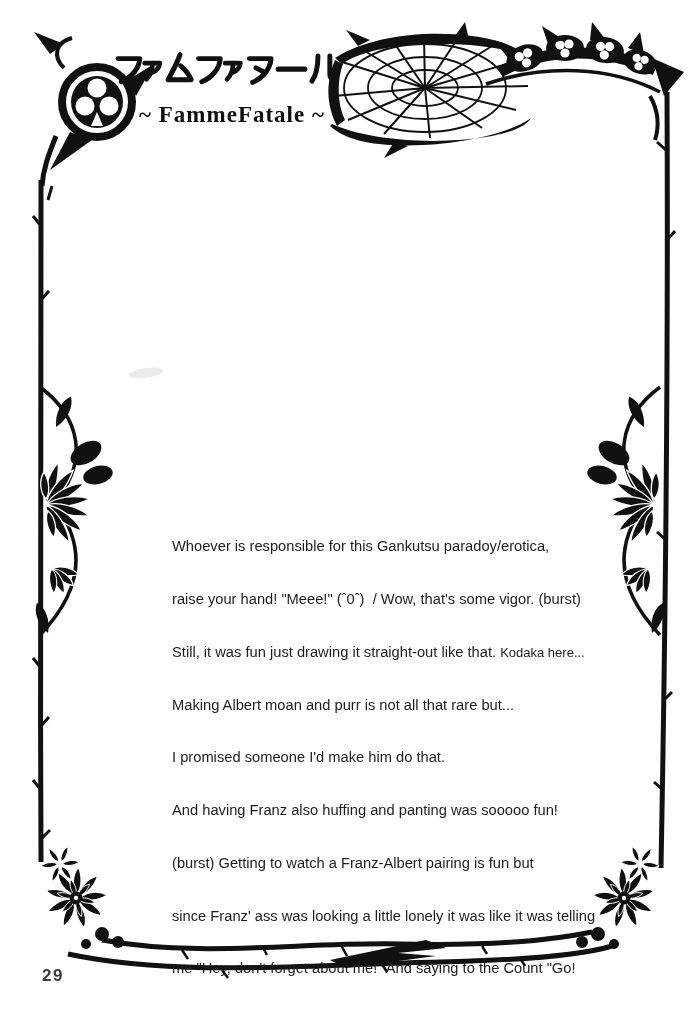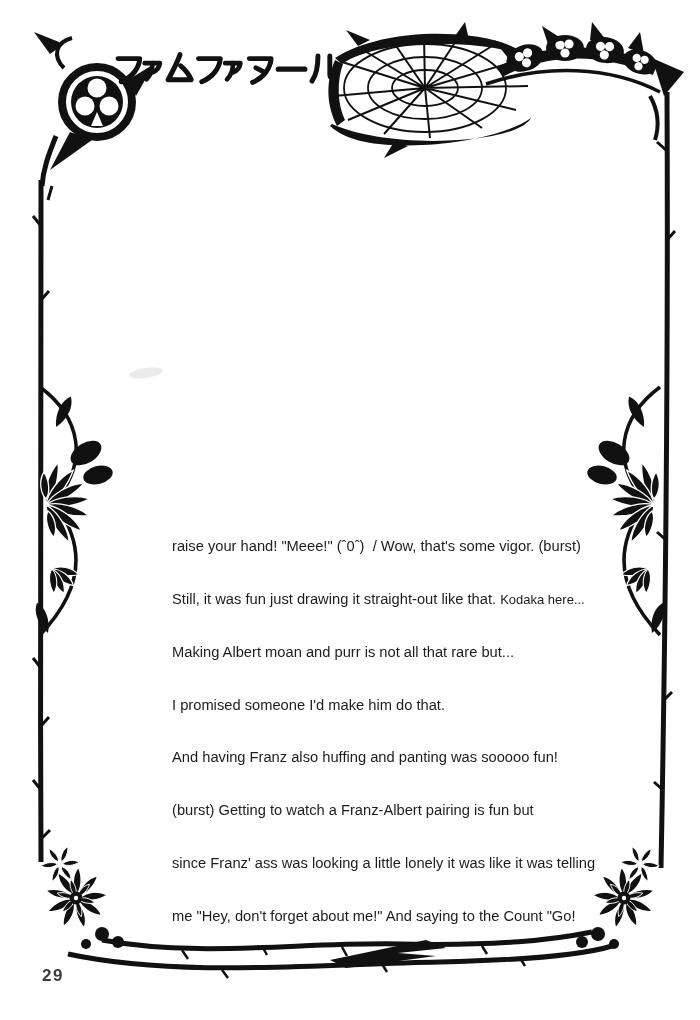--- a/index.html
+++ b/index.html
@@ -217,22 +217,24 @@
     </g>
 
     <g stroke="#111" fill="none">
       <path d="M102,940 C200,958 300,942 400,944 C500,946 552,940 592,932" stroke-width="5"></path>
       <path d="M68,954 C180,978 320,964 440,962 C530,960 586,954 612,946" stroke-width="5"></path>
       <path d="M330,960 L426,940 L446,948 L398,953 L436,956 L346,968 Z" fill="#111" stroke="none"></path>
       <path d="M182,950 l6,9 M262,946 l5,9 M342,947 l5,9 M482,946 l5,8 M222,970 l6,8 M382,964 l5,8 M520,958 l5,8" stroke-width="2.5"></path>
     </g>
   </svg>
 
+  <div class="subtitle">~ FammeFatale ~</div>
 
   <div class="body-text">
+    <div class="tline">Whoever is responsible for this Gankutsu paradoy/erotica,</div>
     <div class="tline">raise your hand! "Meee!" (ˆ0ˆ)  / Wow, that's some vigor. (burst)</div>
     <div class="tline"><span>Still, it was fun just drawing it straight-out like that. </span><span class="small">Kodaka here...</span></div>
     <div class="tline">Making Albert moan and purr is not all that rare but...</div>
     <div class="tline">I promised someone I'd make him do that.</div>
     <div class="tline">And having Franz also huffing and panting was sooooo fun!</div>
     <div class="tline">(burst) Getting to watch a Franz-Albert pairing is fun but</div>
     <div class="tline">since Franz' ass was looking a little lonely it was like it was telling</div>
     <div class="tline">me "Hey, don't forget about me!" And saying to the Count "Go!</div>
     
     

